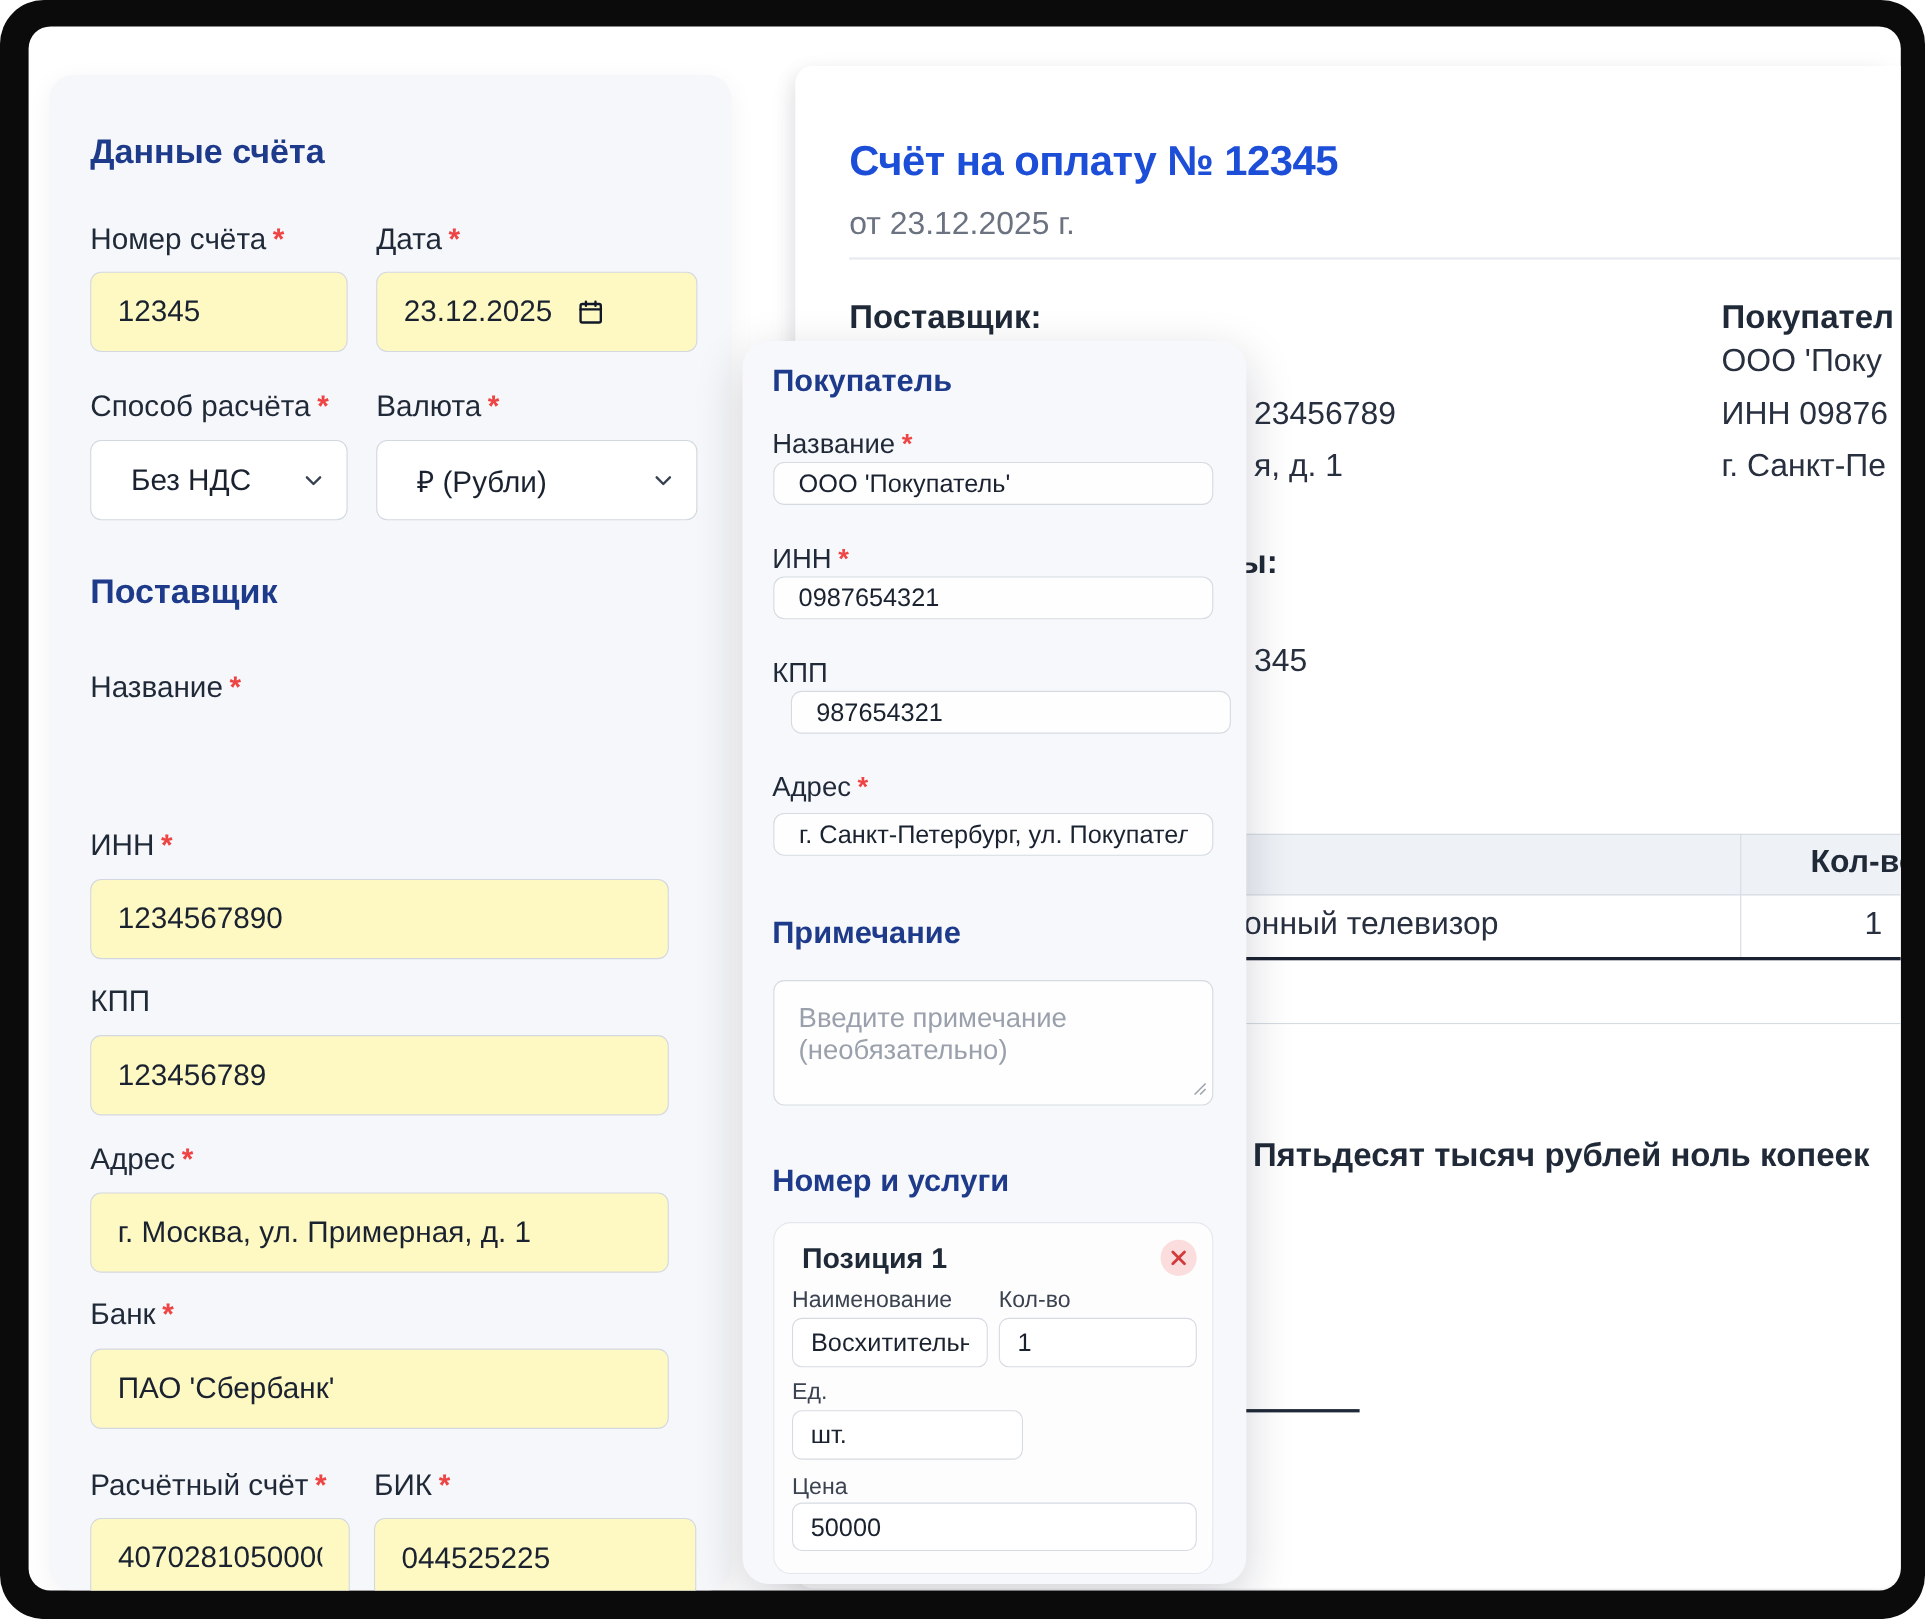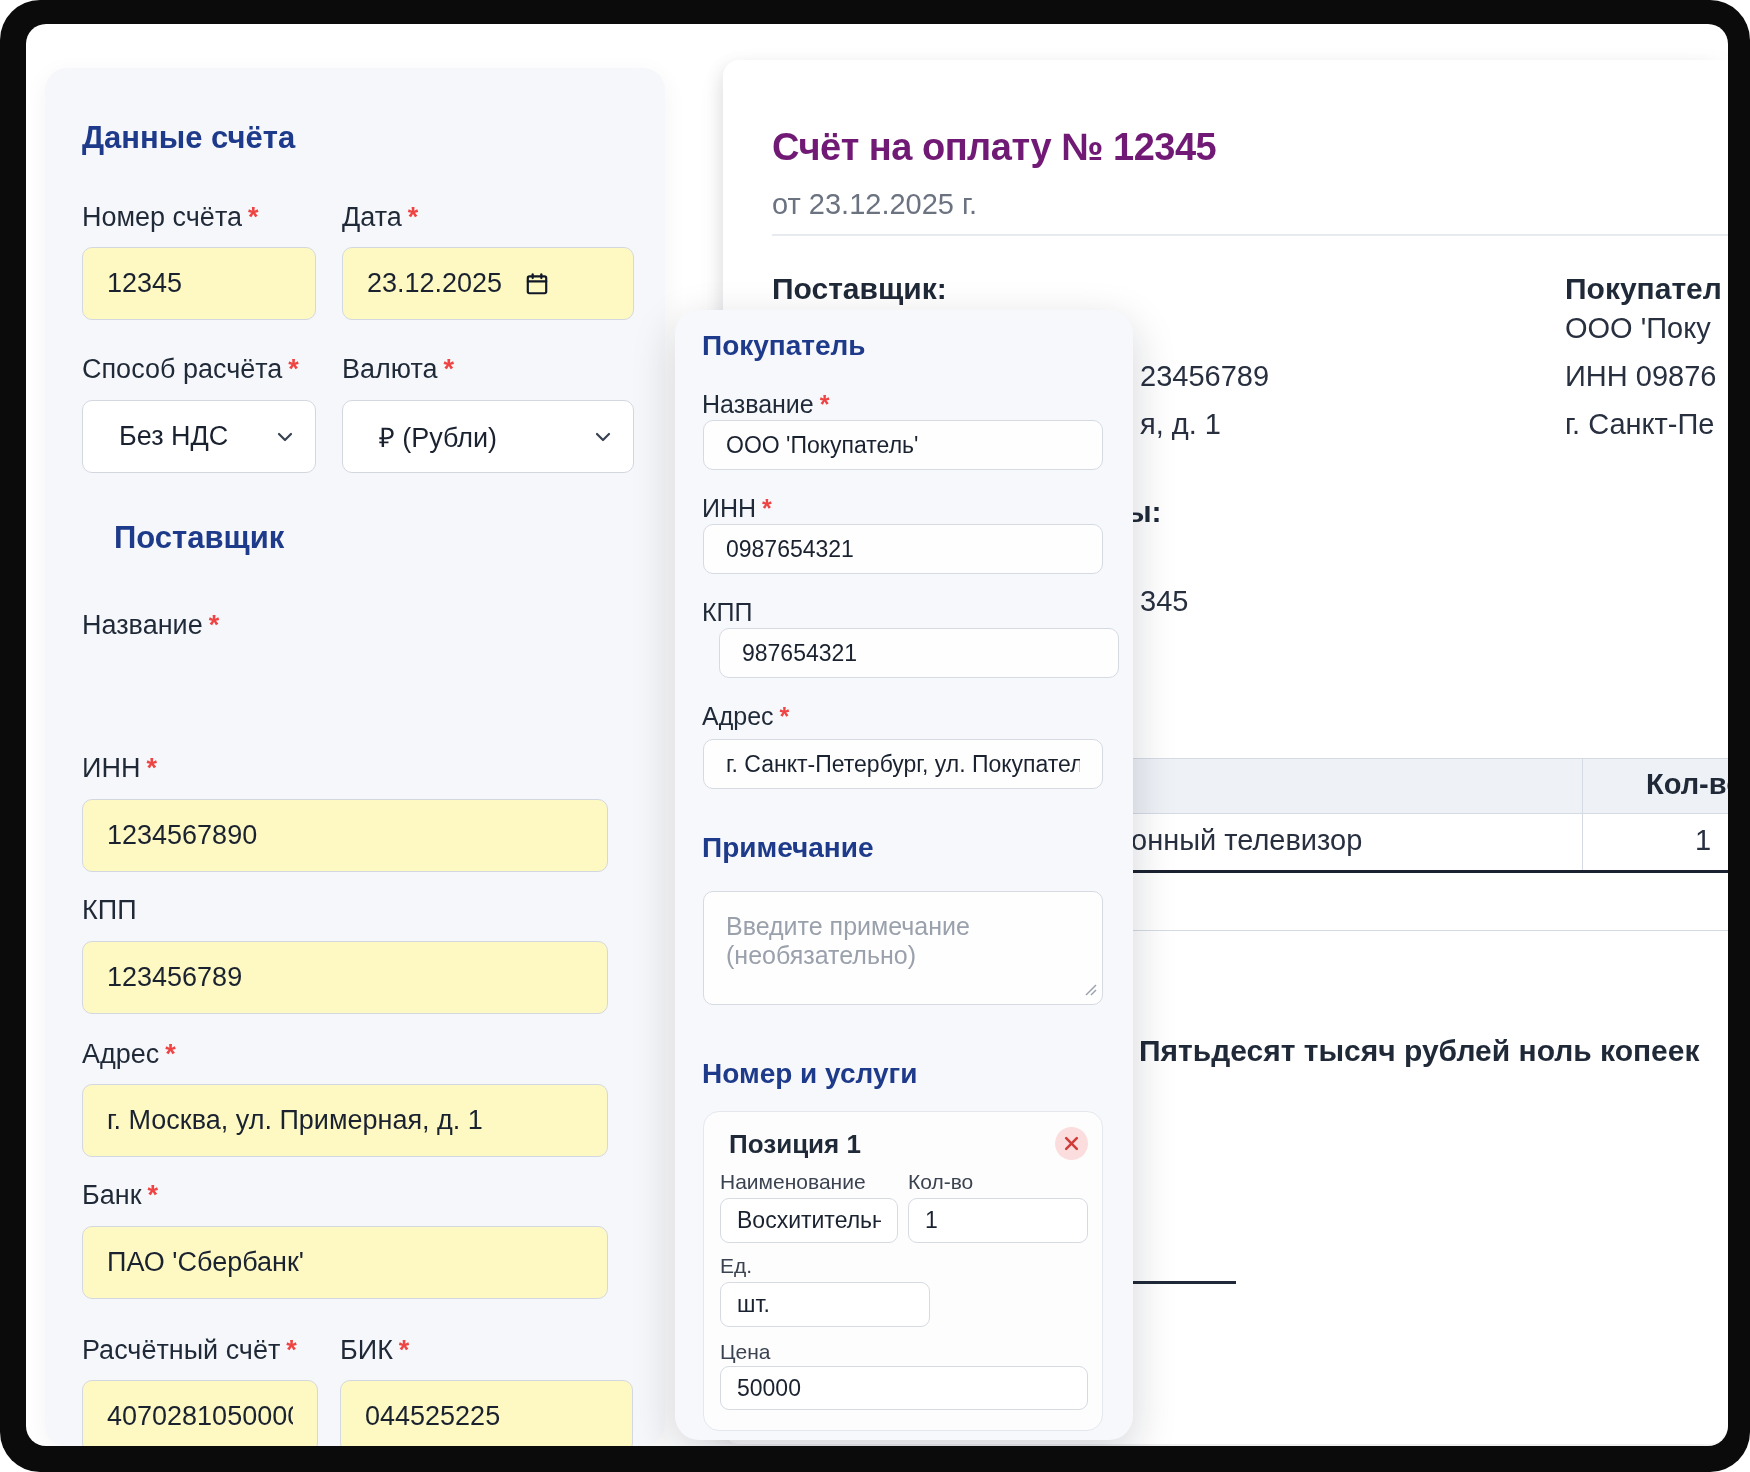--- a/index.html
+++ b/index.html
@@ -15,32 +15,32 @@
   
   .h-blue{position:absolute;font-weight:700;color:#1e3a8a;}
   .lbl{position:absolute;font-size:27px;font-weight:500;color:#1f2937;white-space:nowrap;}
   .req{color:#ef4444;font-weight:700;margin-left:6px;}
   .inp{position:absolute;box-sizing:border-box;background:#fef9c3;border:1px solid #d3d8e0;border-radius:10px;height:73px;font-family:"Liberation Sans",sans-serif;font-size:27px;color:#1a2230;padding:0 24px;outline:none;}
   .sel{position:absolute;box-sizing:border-box;background:#ffffff;border:1px solid #d3d8e0;border-radius:10px;height:73px;display:flex;align-items:center;font-size:27px;color:#1a2230;padding:0 36px;cursor:pointer;}
   .sel .chev{position:absolute;right:18px;top:50%;transform:translateY(-50%);display:flex;}
   .date-box{display:flex;align-items:center;gap:22px;}
 
   .m-lbl{position:absolute;font-size:25px;font-weight:500;color:#1f2937;white-space:nowrap;}
-  .m-inp{position:absolute;box-sizing:border-box;background:#fefefe;border:1px solid #d6dbe2;border-radius:10px;height:50px;font-family:"Liberation Sans",sans-serif;font-size:23px;color:#1a2230;padding:0 22px;outline:none;white-space:nowrap;overflow:hidden;}
+  .m-inp{position:absolute;box-sizing:border-box;background:#fefefe;border:1px solid #d6dbe2;border-radius:10px;height:39px;font-family:"Liberation Sans",sans-serif;font-size:23px;color:#1a2230;padding:0 22px;outline:none;white-space:nowrap;overflow:hidden;}
   .m-area{position:absolute;box-sizing:border-box;background:#fefefe;border:1px solid #d6dbe2;border-radius:10px;font-family:"Liberation Sans",sans-serif;font-size:25px;color:#1a2230;padding:20px 22px;outline:none;resize:none;}
   .m-area::placeholder{color:#9aa1ac;}
 
   .item-card{position:absolute;left:28px;top:801px;width:400px;height:320px;background:#fdfdfe;border:1px solid #e4e8ee;border-radius:16px;box-sizing:border-box;}
   .c-lbl{position:absolute;font-size:21px;font-weight:500;color:#3b4350;white-space:nowrap;}
   .c-inp{position:absolute;box-sizing:border-box;background:#ffffff;border:1px solid #d6dbe2;border-radius:9px;height:45px;font-family:"Liberation Sans",sans-serif;font-size:23px;color:#1a2230;padding:0 16px;outline:none;overflow:hidden;white-space:nowrap;}
   .close-btn{position:absolute;right:14px;top:15px;width:33px;height:33px;border-radius:50%;background:#fbdddd;display:flex;align-items:center;justify-content:center;cursor:pointer;border:none;}
 
   
   .pv{position:absolute;white-space:nowrap;color:#1f2937;}
-  .pv-title{font-size:38px;font-weight:700;color:#701a75;letter-spacing:-.5px;}
+  .pv-title{font-size:38px;font-weight:700;color:#1d4ed8;letter-spacing:-.5px;}
   .pv-date{font-size:29px;color:#6b7280;}
   .pv-h{font-size:30px;font-weight:700;}
   .pv-t{font-size:29px;color:#283040;}
   .divider{position:absolute;height:2px;background:#e7eaef;}
   .tbl-head{position:absolute;background:#eef1f6;border-top:1px solid #d5dbe3;border-bottom:1px solid #d5dbe3;}
   .vline{position:absolute;width:1px;background:#d5dbe3;}
   .thick{position:absolute;height:3px;background:#1a2130;}
   .thin{position:absolute;height:1px;background:#d5dbe3;}
   .sig{position:absolute;height:3px;background:#1f2937;}
   .resize-h{position:absolute;right:5px;bottom:5px;}
@@ -113,21 +113,21 @@
     <div class="lbl" style="left:297px;top:286px;"><span>Валюта</span><span class="req">*</span></div>
     <div class="sel" style="left:297px;top:332px;width:292px;">
       <span>₽ (Рубли)</span>
       <span class="chev">
             <svg width="24" height="24" viewBox="0 0 24 24">
               <polyline points="6 9 12 15 18 9" fill="none" stroke="#374151" stroke-width="2.2" stroke-linecap="round" stroke-linejoin="round"></polyline>
             </svg>
           </span>
     </div>
 
-    <div class="h-blue" style="left:37px;top:452px;font-size:31px;margin-left:32px;">Поставщик</div>
+    <div class="h-blue" style="left:37px;top:452px;font-size:31px;">Поставщик</div>
 
     <div class="lbl" style="left:37px;top:542px;"><span>Название</span><span class="req">*</span></div>
 
     <div class="lbl" style="left:37px;top:685px;"><span>ИНН</span><span class="req">*</span></div>
     <input class="inp" style="left: 37px; top: 731px; width: 526px;" value="1234567890">
 
     <div class="lbl" style="left:37px;top:827px;">КПП</div>
     <input class="inp" style="left: 37px; top: 873px; width: 526px;" value="123456789">
 
     <div class="lbl" style="left:37px;top:971px;"><span>Адрес</span><span class="req">*</span></div>

